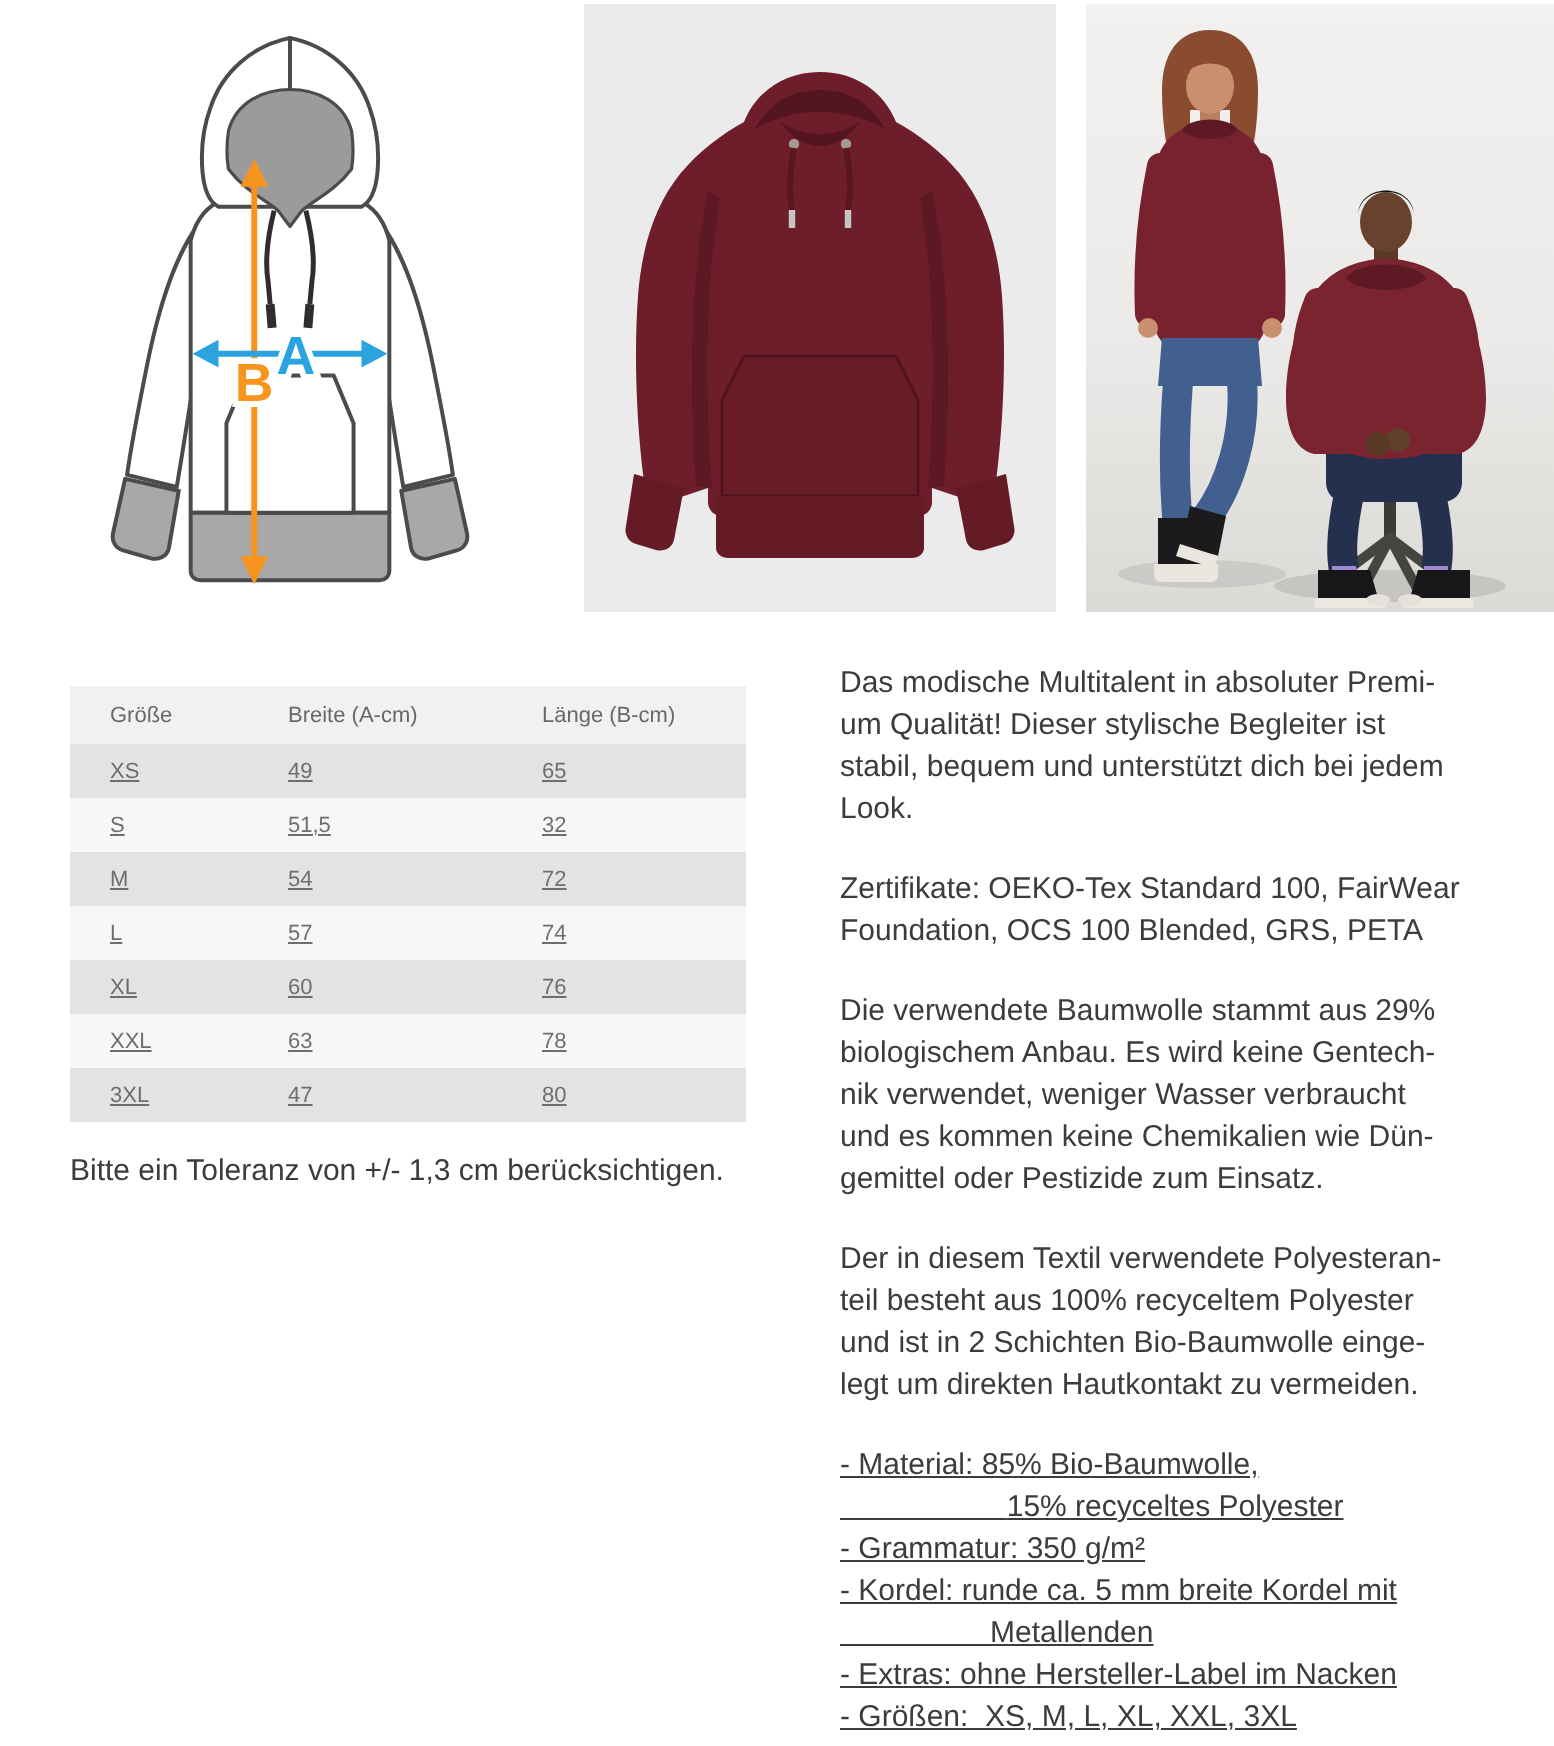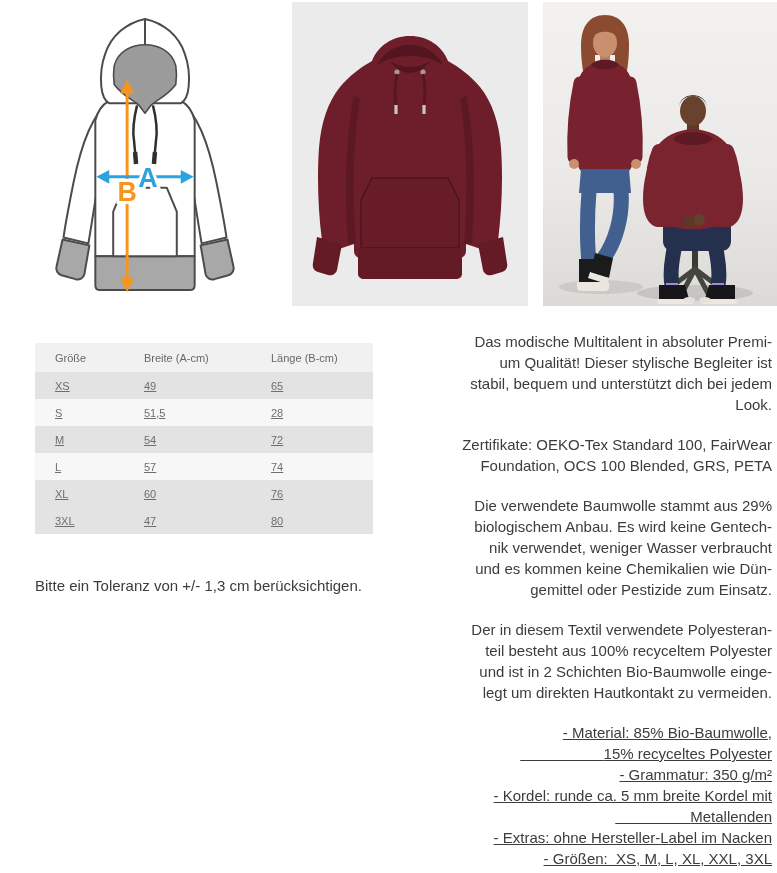--- a/index.html
+++ b/index.html
@@ -29,21 +29,21 @@
   .size-table tr.stripe-dark td{background:#e3e3e3;}
   .size-table tr.stripe-light td{background:#f7f7f7;}
   .tolerance-note{
     position:absolute;left:35px;top:577px;font-size:15px;color:#3c3c3c;
   }
   
   .description{
     position:absolute;left:420px;top:331px;width:352px;
     font-size:15px;line-height:21px;color:#3c3c3c;
   }
-  .description p{margin:0 0 19px 0;white-space:pre-wrap;text-align:right;}
+  .description p{margin:0 0 19px 0;white-space:pre-wrap;}
   .description p:last-child{margin-bottom:0;text-decoration:underline;}
 </style>
 </head>
 <body>
 
 <div class="page">
 
   <div class="tile tile-drawing">
     <svg viewBox="0 0 250 300">
       <g fill="#ffffff" stroke="#4b4b4b" stroke-width="2" stroke-linejoin="round">
@@ -205,36 +205,41 @@
     </thead>
     <tbody>
       <tr class="stripe-dark">
         <td>XS</td>
         <td>49</td>
         <td>65</td>
       </tr>
       <tr class="stripe-light">
         <td>S</td>
         <td>51,5</td>
-        <td>28</td>
+        <td>32</td>
       </tr>
       <tr class="stripe-dark">
         <td>M</td>
         <td>54</td>
         <td>72</td>
       </tr>
       <tr class="stripe-light">
         <td>L</td>
         <td>57</td>
         <td>74</td>
       </tr>
       <tr class="stripe-dark">
         <td>XL</td>
         <td>60</td>
         <td>76</td>
+      </tr>
+      <tr class="stripe-light">
+        <td>XXL</td>
+        <td>63</td>
+        <td>78</td>
       </tr>
       <tr class="stripe-dark">
         <td>3XL</td>
         <td>47</td>
         <td>80</td>
       </tr>
     </tbody>
   </table>
 
   <div class="tolerance-note">Bitte ein Toleranz von +/- 1,3 cm berücksichtigen.</div>

